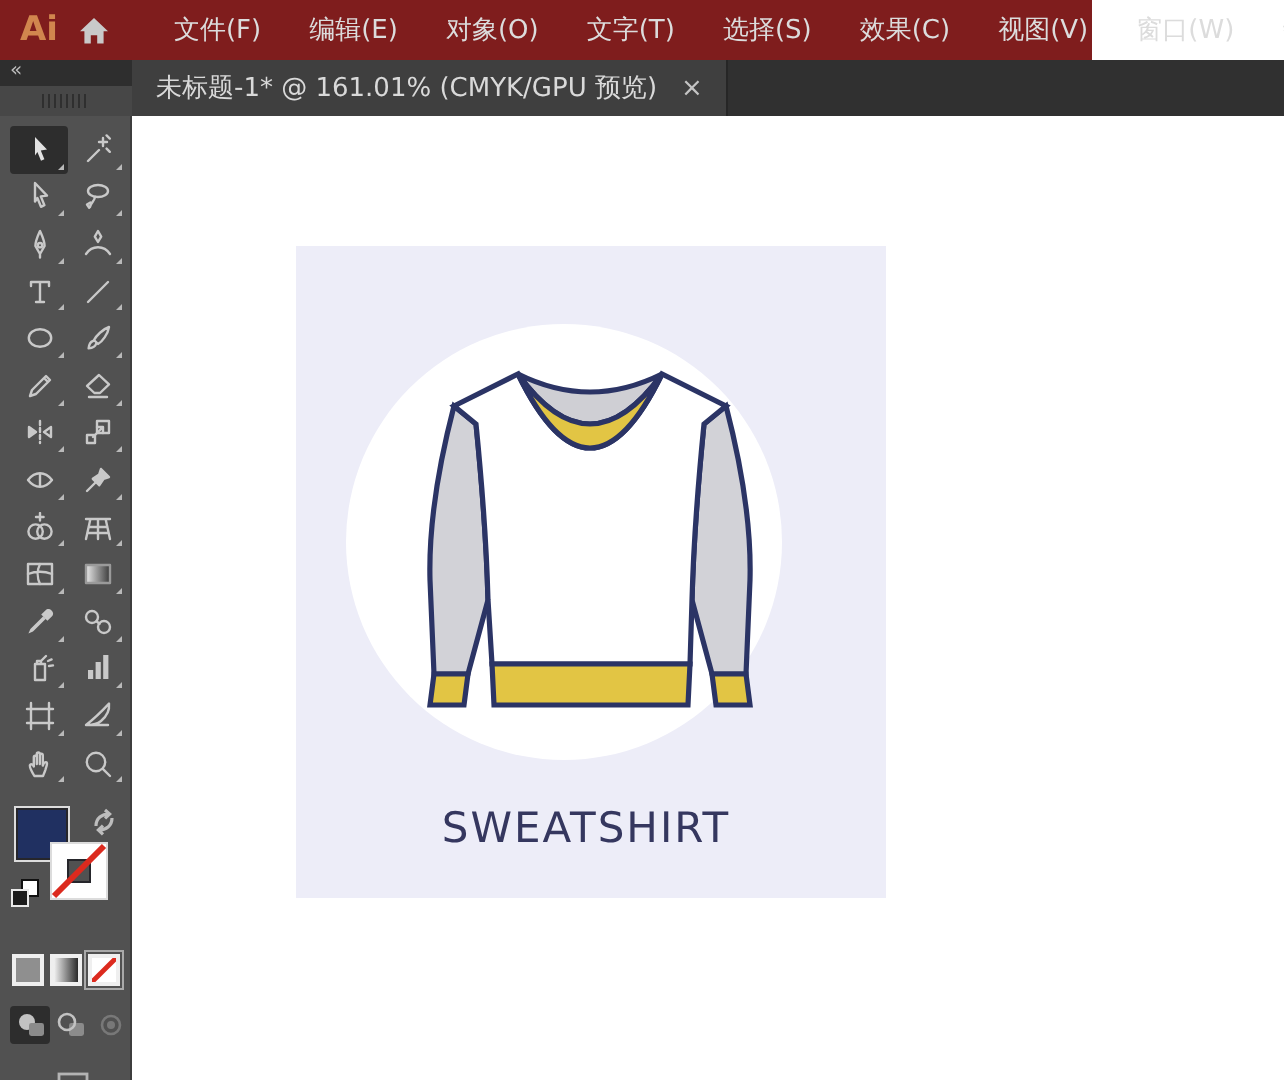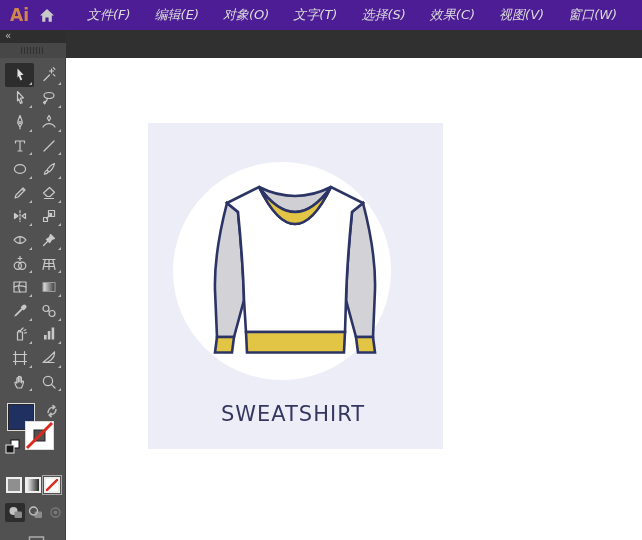--- a/index.html
+++ b/index.html
@@ -1,26 +1,26 @@
 <!DOCTYPE html>
 <html><head>
 <meta charset="utf-8">
 <style>
   * { margin:0; padding:0; box-sizing:border-box; }
   html,body { width:642px; height:540px; overflow:hidden; }
   body { font-family:"DejaVu Sans","Liberation Sans",sans-serif; background:#fff; position:relative; }
 
   
-  .menu-bar { position:absolute; left:0; top:0; width:642px; height:30px; background:#4c1d95;
+  .menu-bar { position:absolute; left:0; top:0; width:546px; height:30px; background:#7f1d1d;
               display:flex; align-items:center; color:#dcdcdc; font-size:13px; }
   .ai-logo { color:#d1864e; font-weight:bold; font-size:17px; padding:0 10px 0 10px; letter-spacing:0; }
   .home-btn { width:26px; height:22px; display:flex; align-items:center; justify-content:center; }
   .vsep { width:1px; height:18px; background:#565656; margin:0 10px; }
   .menu-items { display:flex; gap:24px; padding-left:12px; }
-  .mi { cursor:default; white-space:nowrap;font-style:italic; }
+  .mi { cursor:default; white-space:nowrap; }
   .mb-spacer { flex:1; }
 
   
   .tab-bar { position:absolute; left:0; top:30px; width:642px; height:28px; background:#303030; display:flex; }
   .panel-head { width:66px; height:28px; background:#303030; }
   .panel-head .collapse { height:13px; background:#2e2e2e; color:#bdbdbd; font-size:10px;
                           line-height:12px; padding-left:5px; }
   .panel-head .grip { height:15px; background:#474747; display:flex; align-items:center; justify-content:center; }
   .panel-head .grip .dots { width:24px; height:7px;
         background:repeating-linear-gradient(90deg,#2f2f2f 0 1px,transparent 1px 3px); }
@@ -98,20 +98,24 @@
 
 </div>
 
 <div class="tab-bar">
   <div class="panel-head">
     <div class="collapse">«</div>
     <div class="grip">
         <div class="dots"></div>
       </div>
   </div>
+  <div class="doc-tab">
+    <span>未标题-1* @ 161.01% (CMYK/GPU 预览)</span>
+    <span class="close">×</span>
+  </div>
 </div>
 
 <div class="toolbar">
   <div class="tools-grid">
       <div class="tool active">
         <svg viewBox="0 0 16 16">
           <path d="M5.5 1.5 L11.5 7.8 L8.4 8.2 L10.2 12.6 L8.5 13.4 L6.7 9 L5.5 10.8 Z" fill="#e2e2e2" stroke="none"></path>
         </svg>
       </div>
       <div class="tool">

